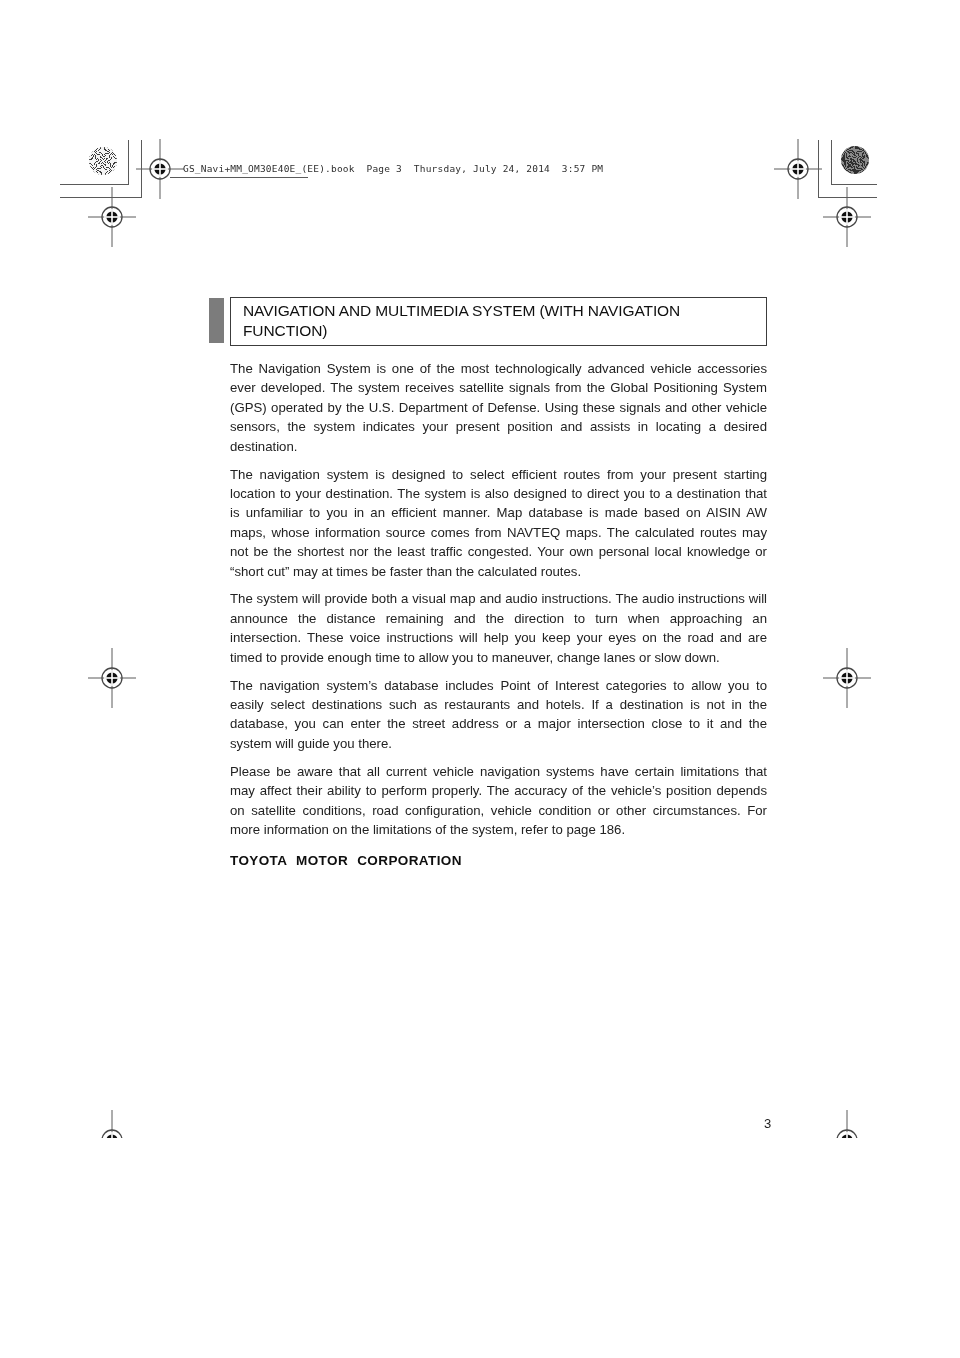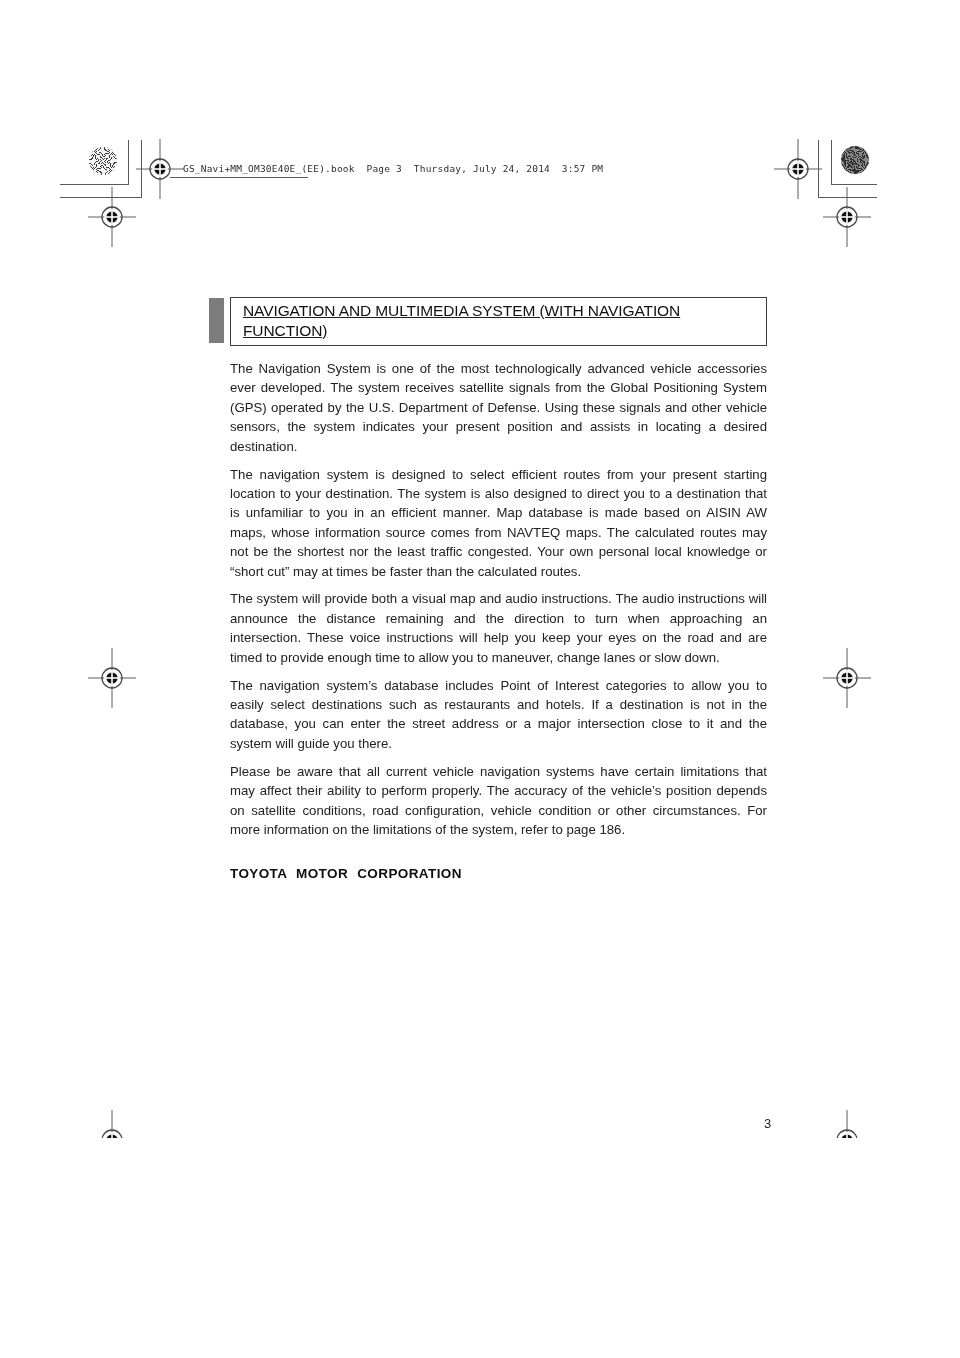--- a/index.html
+++ b/index.html
@@ -14,32 +14,32 @@
   .patch-light{background:repeating-conic-gradient(#3c3c3c 0deg 1.8deg,#f4f4f4 1.8deg 6deg);}
   .patch-dark{background:repeating-conic-gradient(#2f2f2f 0deg 2.6deg,#8a8a8a 2.6deg 5.2deg);}
   
   .proof-header{
     position:absolute;left:183px;top:163px;
     font-family:"DejaVu Sans Mono", monospace;font-size:9.5px;letter-spacing:.2px;
     color:#2f2f2f;white-space:pre;
   }
   
   .content{position:absolute;left:230px;top:297px;width:537px;}
-  .title-row{position:relative;margin-bottom:13px;text-decoration:underline;}
+  .title-row{position:relative;margin-bottom:13px;}
   .title-tab{position:absolute;left:-21px;top:1px;width:15px;height:45px;background:#7c7c7c;}
   .title-box{
     border:1.2px solid #3c3c3c;padding:3px 30px 4px 12px;
     font-size:15.5px;line-height:20px;letter-spacing:-.1px;color:#101010;
   }
   p.body-par{
     margin:0 0 8.5px 0;font-size:13.2px;line-height:19.4px;
     text-align:justify;color:#222222;
   }
   .company{
-    margin-top:27px;font-size:13.5px;font-weight:bold;
+    margin-top:14px;font-size:13.5px;font-weight:bold;
     letter-spacing:.4px;word-spacing:5px;color:#0e0e0e;
   }
   .page-number{position:absolute;left:764px;top:1116px;font-size:13px;color:#222;}
   .footer{position:absolute;left:538px;top:1230px;}
   .footer-code{font-size:15.5px;letter-spacing:.2px;color:#141414;}
   .footer-meta{margin-top:16px;font-size:16px;color:#262626;display:flex;gap:26px;letter-spacing:.2px;}
   .watermark{
     position:absolute;left:676px;top:1323px;
     font-size:29px;color:#8f8f8f;letter-spacing:.5px;white-space:nowrap;
   }

